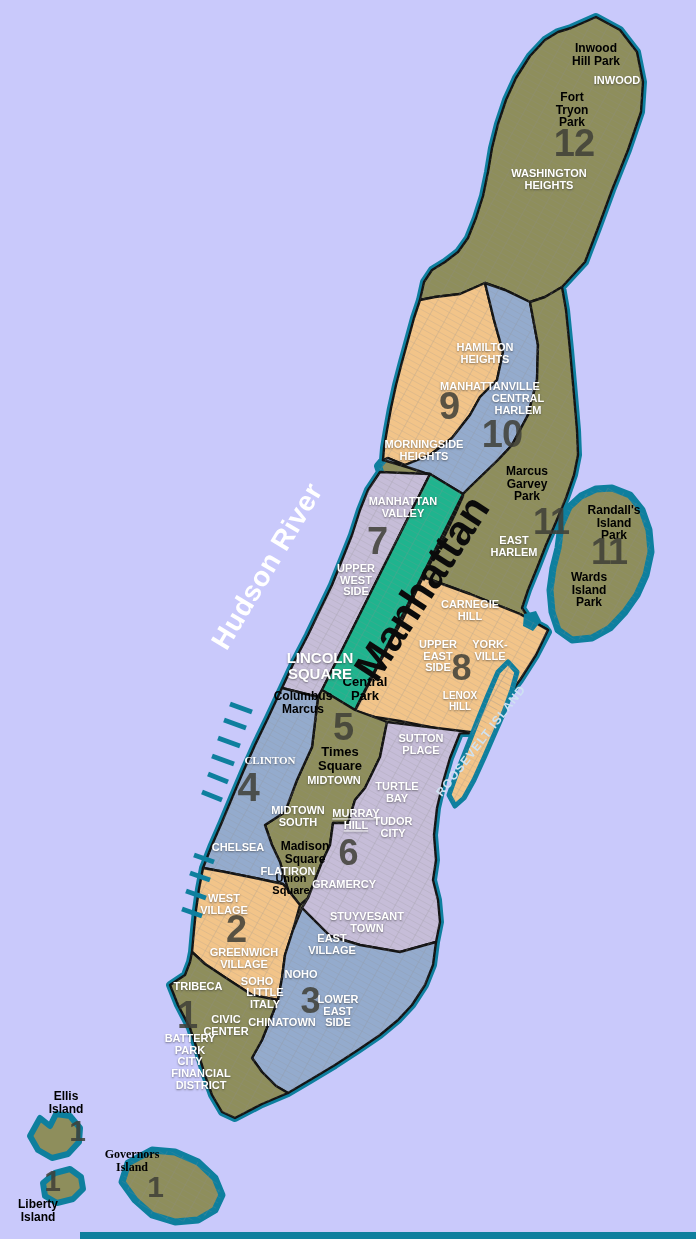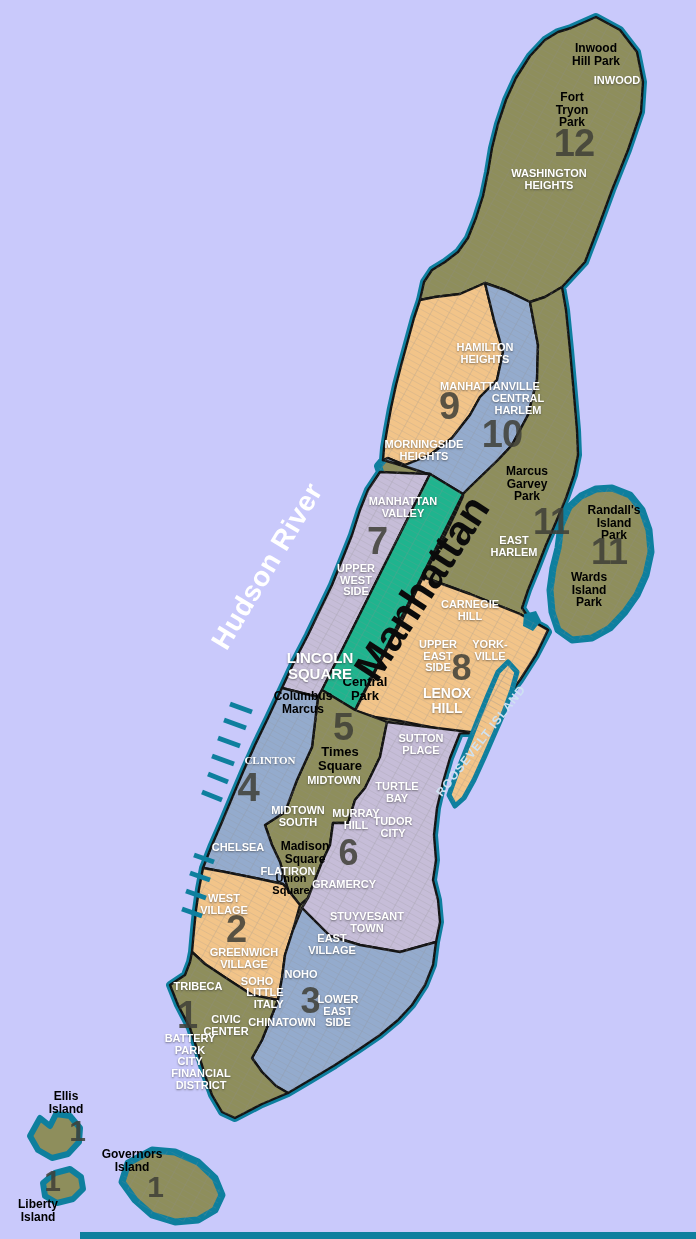--- a/index.html
+++ b/index.html
@@ -84,21 +84,21 @@
       <div class="lbl black" style="left: 303px; top: 703px; font-size: 12px;">Columbus
 Marcus</div>
       <div class="lbl black" style="left: 340px; top: 759px; font-size: 13px;">Times
 Square</div>
       <div class="lbl black" style="left: 305px; top: 853px; font-size: 12px;">Madison
 Square</div>
       <div class="lbl black" style="left: 291px; top: 885px; font-size: 11px;">Union
 Square</div>
       <div class="lbl black" style="left: 66px; top: 1103px; font-size: 12px;">Ellis
 Island</div>
-      <div class="lbl black" style="left: 132px; top: 1161px; font-size: 12px;">Governors
+      <div class="lbl black" style="left: 132px; top: 1161px; font-size: 12px; font-family: Liberation Serif, serif;">Governors
 Island</div>
       <div class="lbl black" style="left: 38px; top: 1211px; font-size: 12px;">Liberty
 Island</div>
       <div class="lbl white" style="left: 617px; top: 81px; font-size: 11px;">INWOOD</div>
       <div class="lbl white" style="left: 549px; top: 180px; font-size: 11px;">WASHINGTON
 HEIGHTS</div>
       <div class="lbl white" style="left: 485px; top: 354px; font-size: 11px;">HAMILTON
 HEIGHTS</div>
       <div class="lbl white" style="left: 490px; top: 387px; font-size: 11px;">MANHATTANVILLE</div>
       <div class="lbl white" style="left: 518px; top: 405px; font-size: 11px;">CENTRAL
@@ -114,45 +114,45 @@
 SIDE</div>
       <div class="lbl white" style="left: 320px; top: 666px; font-size: 15px;">LINCOLN
 SQUARE</div>
       <div class="lbl white" style="left: 470px; top: 611px; font-size: 11px;">CARNEGIE
 HILL</div>
       <div class="lbl white" style="left: 438px; top: 656px; font-size: 11px;">UPPER
 EAST
 SIDE</div>
       <div class="lbl white" style="left: 490px; top: 651px; font-size: 11px;">YORK-
 VILLE</div>
-      <div class="lbl white" style="left: 447px; top: 701px; font-size: 14px;">LENOX
+      <div class="lbl white" style="left: 460px; top: 701px; font-size: 10px;">LENOX
 HILL</div>
       <div class="lbl white" style="left: 270px; top: 761px; font-size: 11px; font-family: Liberation Serif, serif;">CLINTON</div>
       <div class="lbl white" style="left: 334px; top: 781px; font-size: 11px;">MIDTOWN</div>
       <div class="lbl white" style="left: 298px; top: 817px; font-size: 11px;">MIDTOWN
 SOUTH</div>
       <div class="lbl white" style="left: 421px; top: 745px; font-size: 11px;">SUTTON
 PLACE</div>
       <div class="lbl white" style="left: 397px; top: 793px; font-size: 11px;">TURTLE
 BAY</div>
-      <div class="lbl white" style="left: 356px; top: 820px; font-size: 11px;">MURRAY
+      <div class="lbl white" style="left: 356px; top: 820px; font-size: 11px; text-decoration: underline;">MURRAY
 HILL</div>
       <div class="lbl white" style="left: 393px; top: 828px; font-size: 11px;">TUDOR
 CITY</div>
       <div class="lbl white" style="left: 238px; top: 848px; font-size: 11px; text-align: right;">CHELSEA</div>
       <div class="lbl white" style="left: 288px; top: 872px; font-size: 11px;">FLATIRON</div>
       <div class="lbl white" style="left: 344px; top: 885px; font-size: 11px;">GRAMERCY</div>
       <div class="lbl white" style="left: 367px; top: 923px; font-size: 11px;">STUYVESANT
 TOWN</div>
       <div class="lbl white" style="left: 224px; top: 905px; font-size: 11px;">WEST
 VILLAGE</div>
       <div class="lbl white" style="left: 244px; top: 959px; font-size: 11px;">GREENWICH
 VILLAGE</div>
       <div class="lbl white" style="left: 244px; top: 982px; font-size: 11px; padding-left: 26px;">SOHO</div>
-      <div class="lbl white" style="left: 265px; top: 999px; font-size: 11px; text-align: right;">LITTLE
+      <div class="lbl white" style="left: 265px; top: 999px; font-size: 11px;">LITTLE
 ITALY</div>
       <div class="lbl white" style="left: 301px; top: 975px; font-size: 11px;">NOHO</div>
       <div class="lbl white" style="left: 332px; top: 945px; font-size: 11px;">EAST
 VILLAGE</div>
       <div class="lbl white" style="left: 338px; top: 1011px; font-size: 11px;">LOWER
 EAST
 SIDE</div>
       <div class="lbl white" style="left: 282px; top: 1023px; font-size: 11px;">CHINATOWN</div>
       <div class="lbl white" style="left: 198px; top: 987px; font-size: 11px;">TRIBECA</div>
       <div class="lbl white" style="left: 226px; top: 1026px; font-size: 11px;">CIVIC

